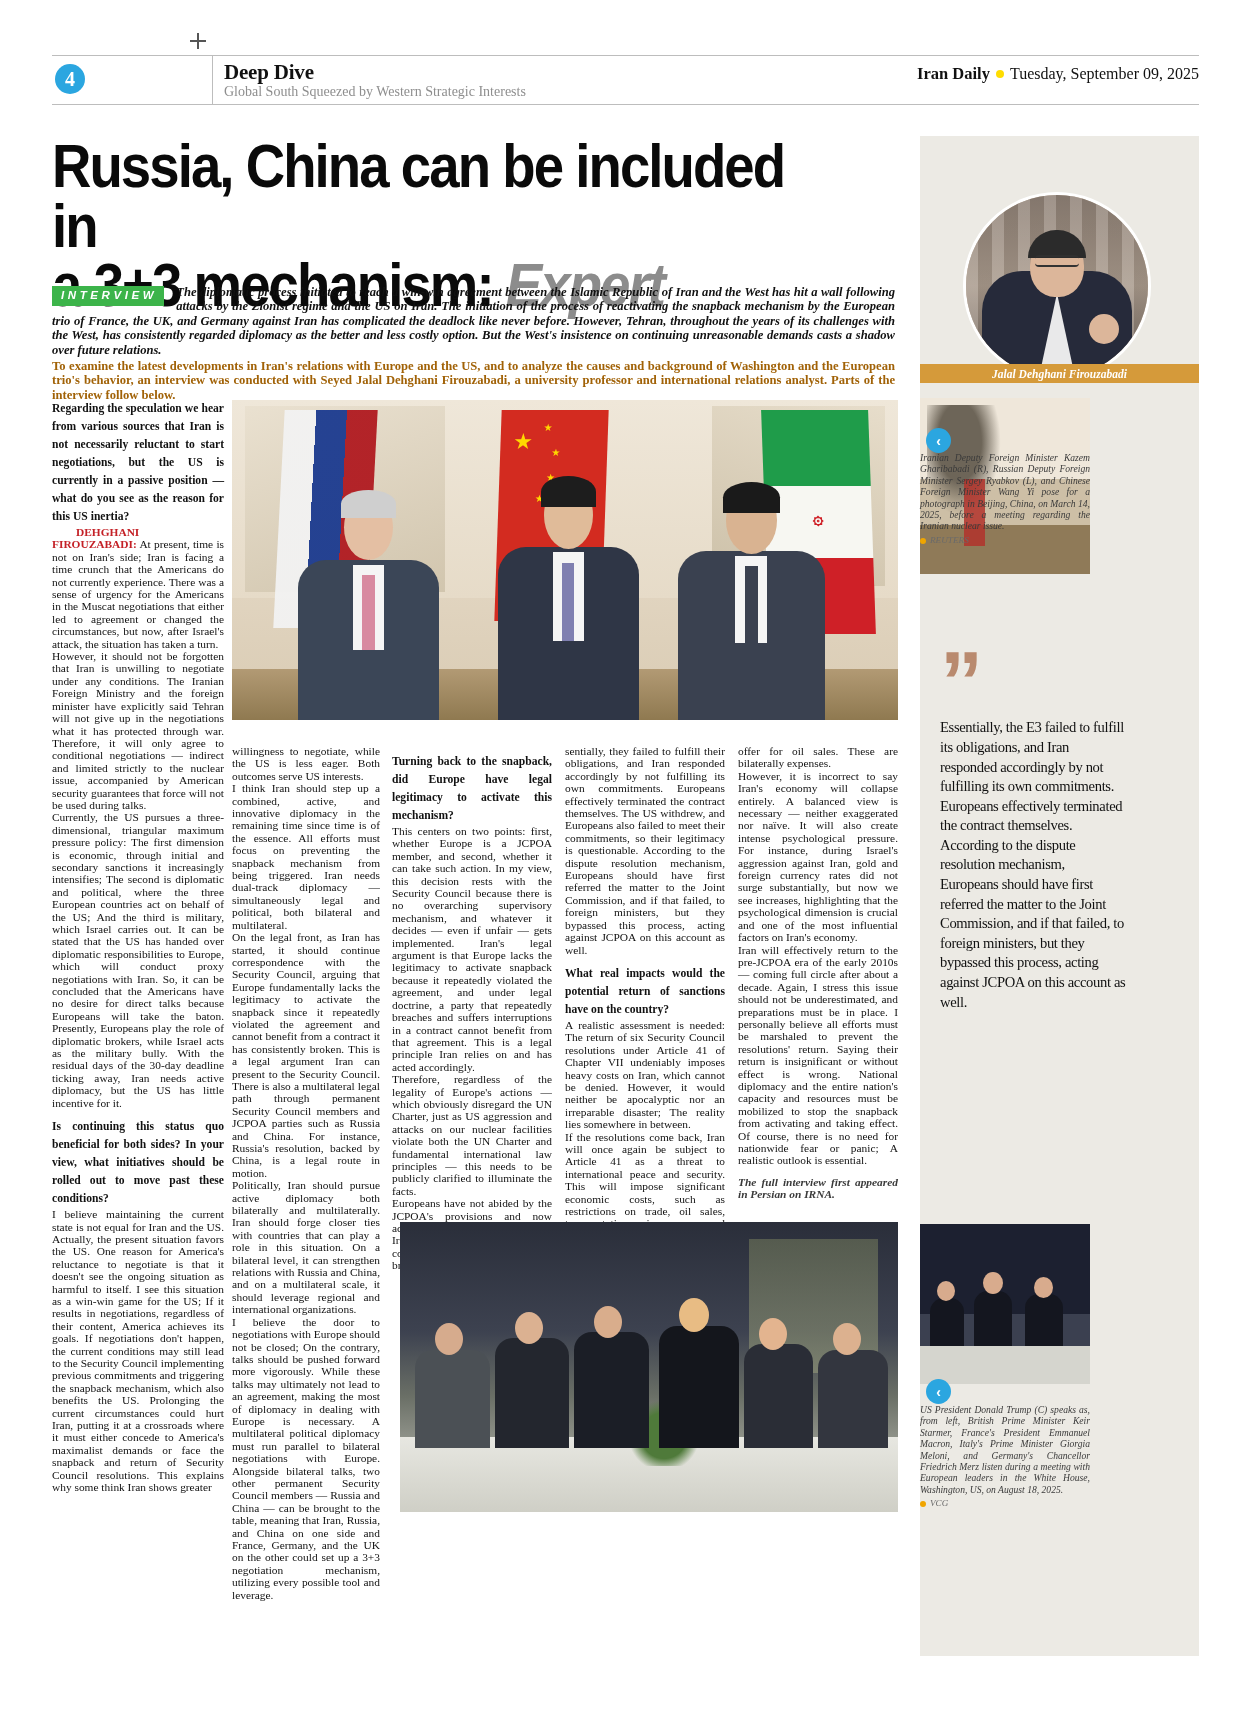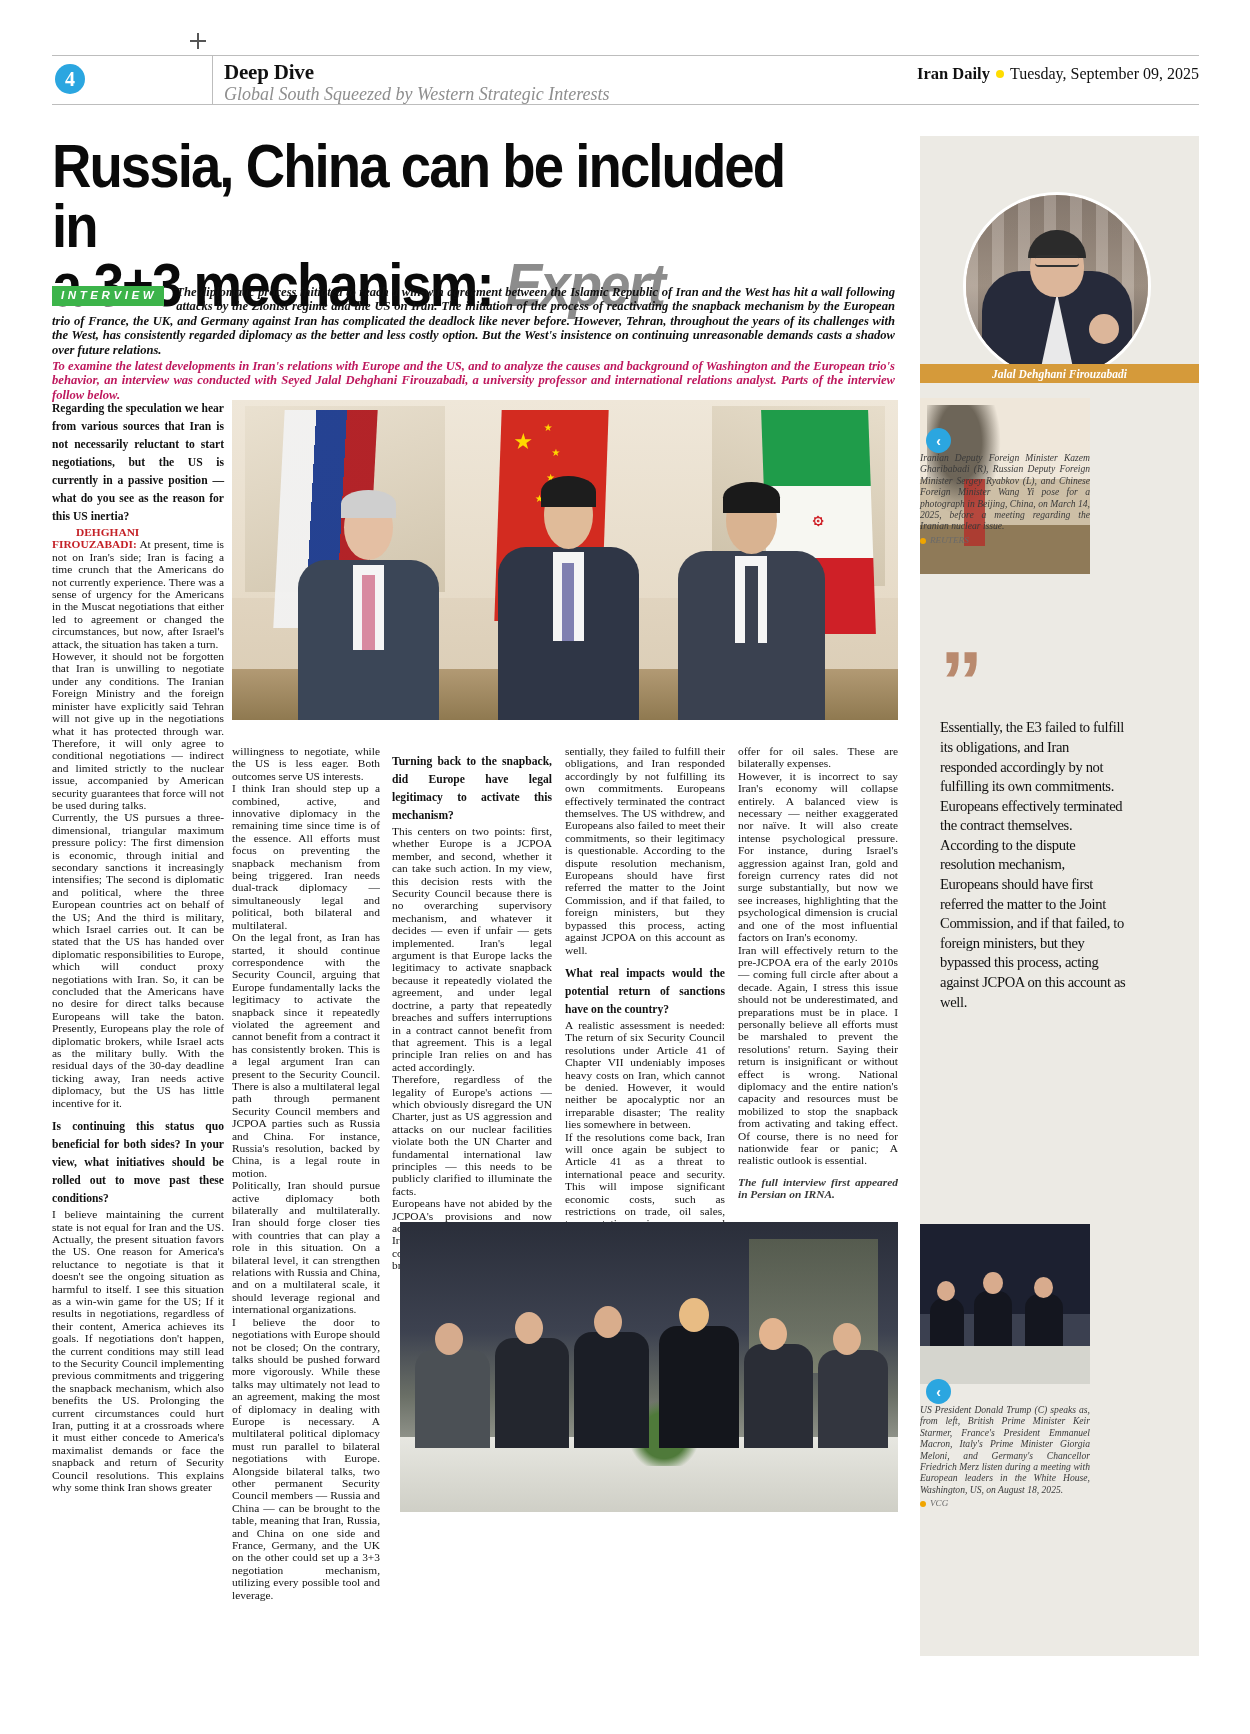--- a/index.html
+++ b/index.html
@@ -50,21 +50,21 @@
   }
   .sec-title{
     position:absolute; left:172px; top:4px;
     font-family:"Liberation Serif", serif;
     font-weight:bold; font-size:21px; letter-spacing:-0.2px;
     color:#111;
   }
   .sec-sub{
     position:absolute; left:172px; top:28px;
     font-family:"Liberation Serif", serif;
-    font-size:18px; color:#8e8e8e;font-style:italic;
+    font-size:14px; color:#8e8e8e;
   }
   .brand-wrap{
     position:absolute; right:0px; top:8px;
     display:flex; align-items:center; gap:6px;
     font-size:16px;
   }
   .brand{
     font-family:"Liberation Serif", serif;
     font-weight:bold; font-size:16.5px; color:#111;
   }
@@ -108,23 +108,23 @@
     background:#3cb44a; color:#fff;
     font-family:"Liberation Sans", sans-serif;
     font-weight:bold; font-size:11.5px;
     letter-spacing:3.6px;
     padding:4px 7px 4px 9px;
     margin:1px 12px 1px 0;
     line-height:1;
   }
   .intro-p2{
     font-family:"Liberation Serif", serif;
-    font-style:italic; font-weight:bold;
+    font-weight:bold;
     font-size:12.6px; line-height:14.4px;
-    color:#be185d; text-align:justify;
+    color:#a16207; text-align:justify;
     margin-top:2px;
   }
 
   
   .col{
     position:absolute;
     font-family:"Liberation Serif", serif;
     font-size:11.4px;
     line-height:12.4px;
     text-align:justify;

